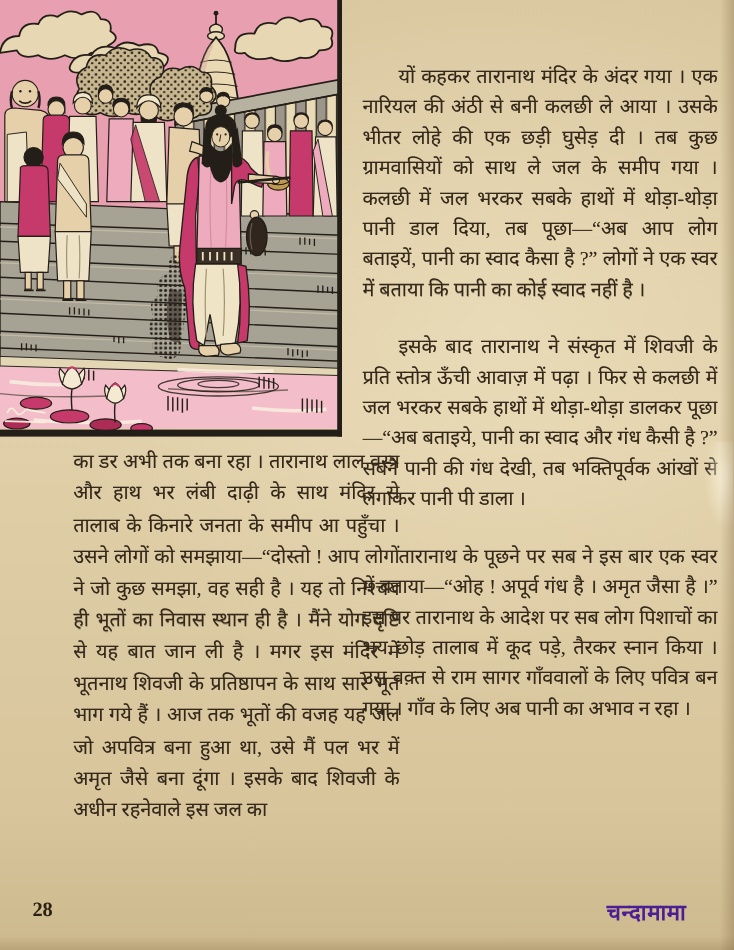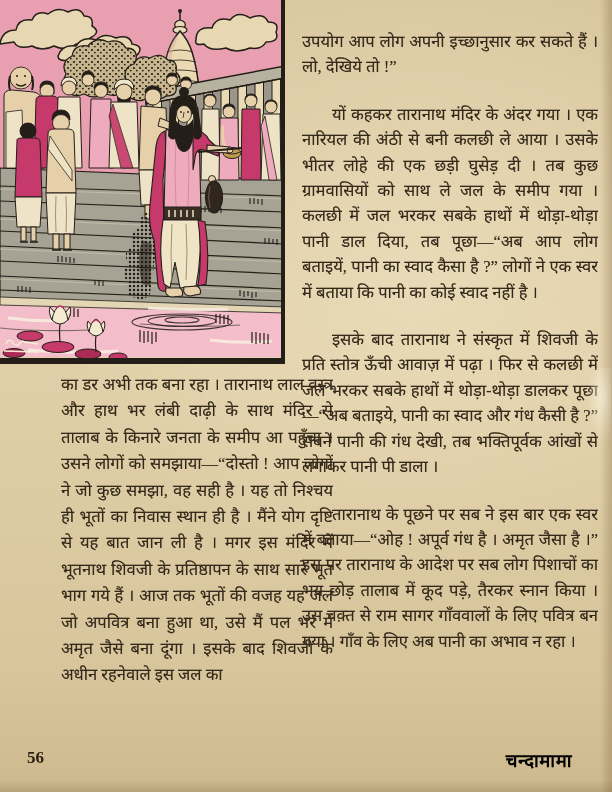--- a/index.html
+++ b/index.html
@@ -43,21 +43,21 @@
   .col p { margin: 0; }
   .col p.indent { text-indent: 30px; margin-top: 22px; }
   .col-left  { left: 22px;  top: 372px; width: 272px; line-height: 26.4px; max-height: 376px; overflow: hidden; margin-left: 39px; }
   .col-right { left: 302px; top: 29px;  width: 296px; line-height: 25.4px; max-height: 702px; overflow: hidden; }
   .page-number {
     position: absolute; left: 27px; top: 748px;
     font-size: 17px; font-weight: bold; color: #2c2214;
   }
   .brand {
     position: absolute; right: 40px; top: 747px;
-    font-size: 18.5px; font-weight: bold; color: #000000; letter-spacing: .5px;
+    font-size: 18.5px; font-weight: bold; color: #4c1d95; letter-spacing: .5px;
   }
 </style>
 </head>
 <body>
 
 <div class="illustration">
 <svg width="285" height="364" viewBox="0 0 285 364" xmlns="http://www.w3.org/2000/svg">
   <defs>
     <pattern id="pillars" patternUnits="userSpaceOnUse" width="17" height="20">
       <rect width="8.5" height="20" fill="#e9dbb5"></rect>
@@ -303,24 +303,23 @@
 
   <rect x="0" y="358" width="285" height="6" fill="#241e18"></rect>
   <rect x="281" y="0" width="4" height="364" fill="#241e18"></rect>
 </svg>
 </div>
 
 <div class="col col-left">
     <p class="">का डर अभी तक बना रहा ।  तारानाथ लाल वस्त्र और हाथ भर लंबी दाढ़ी के साथ मंदिर से तालाब के किनारे जनता के समीप आ पहुँचा ।  उसने लोगों को समझाया—“दोस्तो ! आप लोगों ने जो कुछ समझा, वह सही है ।  यह तो निश्चय ही भूतों का निवास स्थान ही है ।  मैंने योग दृष्टि से यह बात जान ली है ।  मगर इस मंदिर में भूतनाथ शिवजी के प्रतिष्ठापन के साथ सारे भूत भाग गये हैं ।  आज तक भूतों की वजह यह जल जो अपवित्र बना हुआ था, उसे मैं पल भर में अमृत जैसे बना दूंगा ।  इसके बाद शिवजी के अधीन रहनेवाले इस जल का</p>
   </div>
 <div class="col col-right">
-    <p class="">उपयोग आप लोग अपनी इच्छानुसार कर सकते हैं ।  लो, देखिये तो !”</p>
     <p class="indent">यों कहकर तारानाथ मंदिर के अंदर गया ।  एक नारियल की अंठी से बनी कलछी ले आया ।  उसके भीतर लोहे की एक छड़ी घुसेड़ दी ।  तब कुछ ग्रामवासियों को साथ ले जल के समीप गया ।  कलछी में जल भरकर सबके हाथों में थोड़ा-थोड़ा पानी डाल दिया, तब पूछा—“अब आप लोग बताइयें, पानी का स्वाद कैसा है ?”  लोगों ने एक स्वर में बताया कि पानी का कोई स्वाद नहीं है ।</p>
     <p class="indent">इसके बाद तारानाथ ने संस्कृत में शिवजी के प्रति स्तोत्र ऊँची आवाज़ में पढ़ा ।  फिर से कलछी में जल भरकर सबके हाथों में थोड़ा-थोड़ा डालकर पूछा—“अब बताइये, पानी का स्वाद और गंध कैसी है ?”  सबने पानी की गंध देखी, तब भक्तिपूर्वक आंखों से लगाकर पानी पी डाला ।</p>
     <p class="indent">तारानाथ के पूछने पर सब ने इस बार एक स्वर में बताया—“ओह !  अपूर्व गंध है ।  अमृत जैसा है ।”  इस पर तारानाथ के आदेश पर सब लोग पिशाचों का भय छोड़ तालाब में कूद पड़े, तैरकर स्नान किया ।  उस वक़्त से राम सागर गाँववालों के लिए पवित्र बन गया ।  गाँव के लिए अब पानी का अभाव न रहा ।</p>
   </div>
 
-<div class="page-number">56</div>
+<div class="page-number">28</div>
 <div class="brand">चन्दामामा</div>
 
 <div class="crease"></div>
 <div class="edge-right"></div>
 <div class="edge-bottom"></div>
 
 </body></html>

